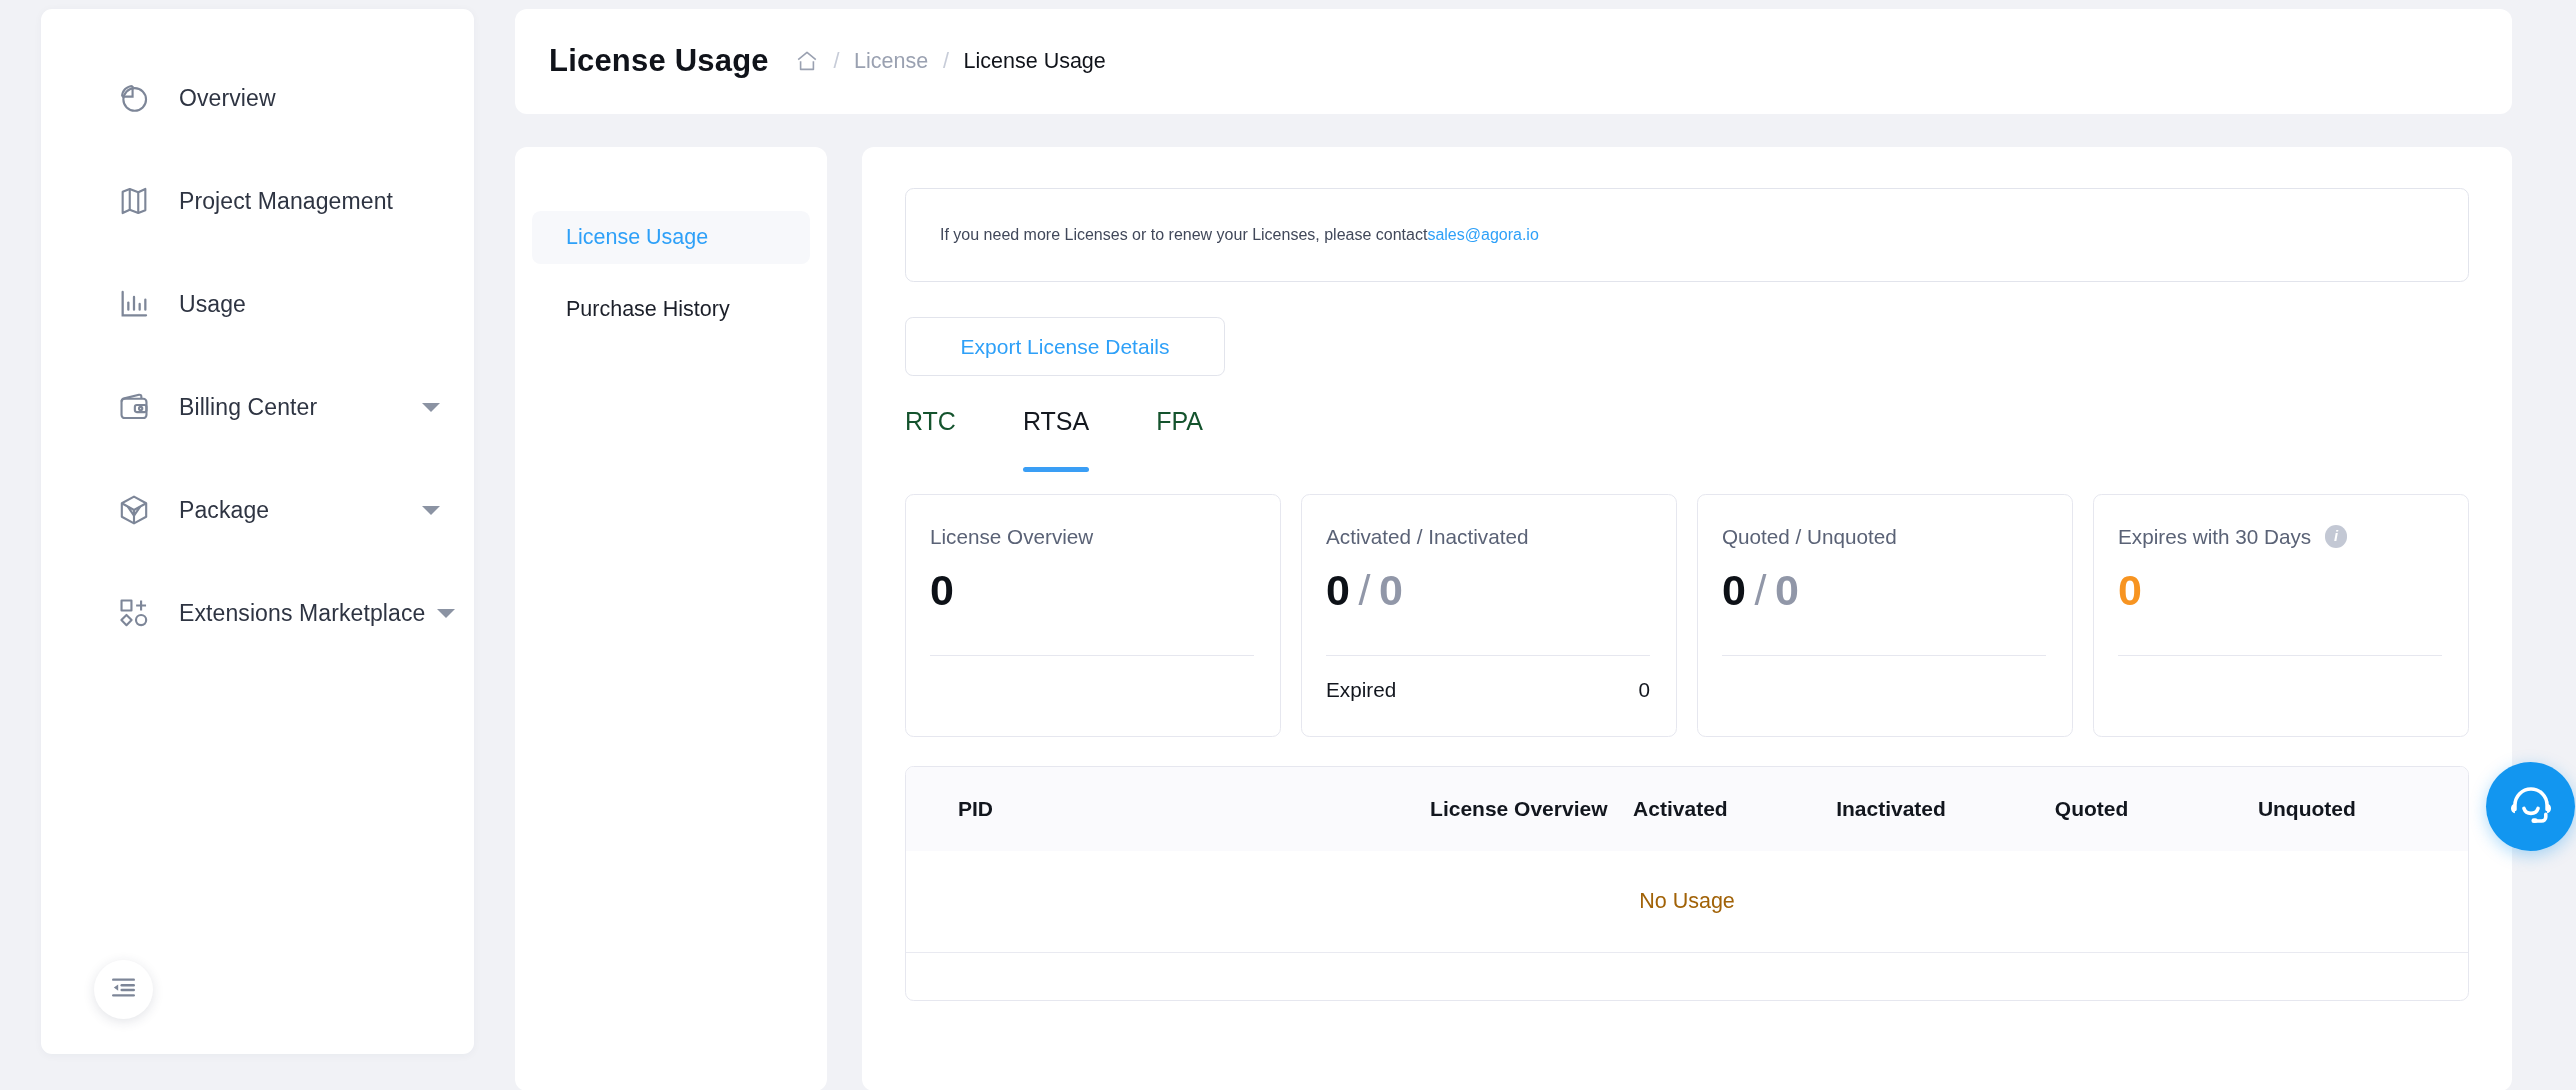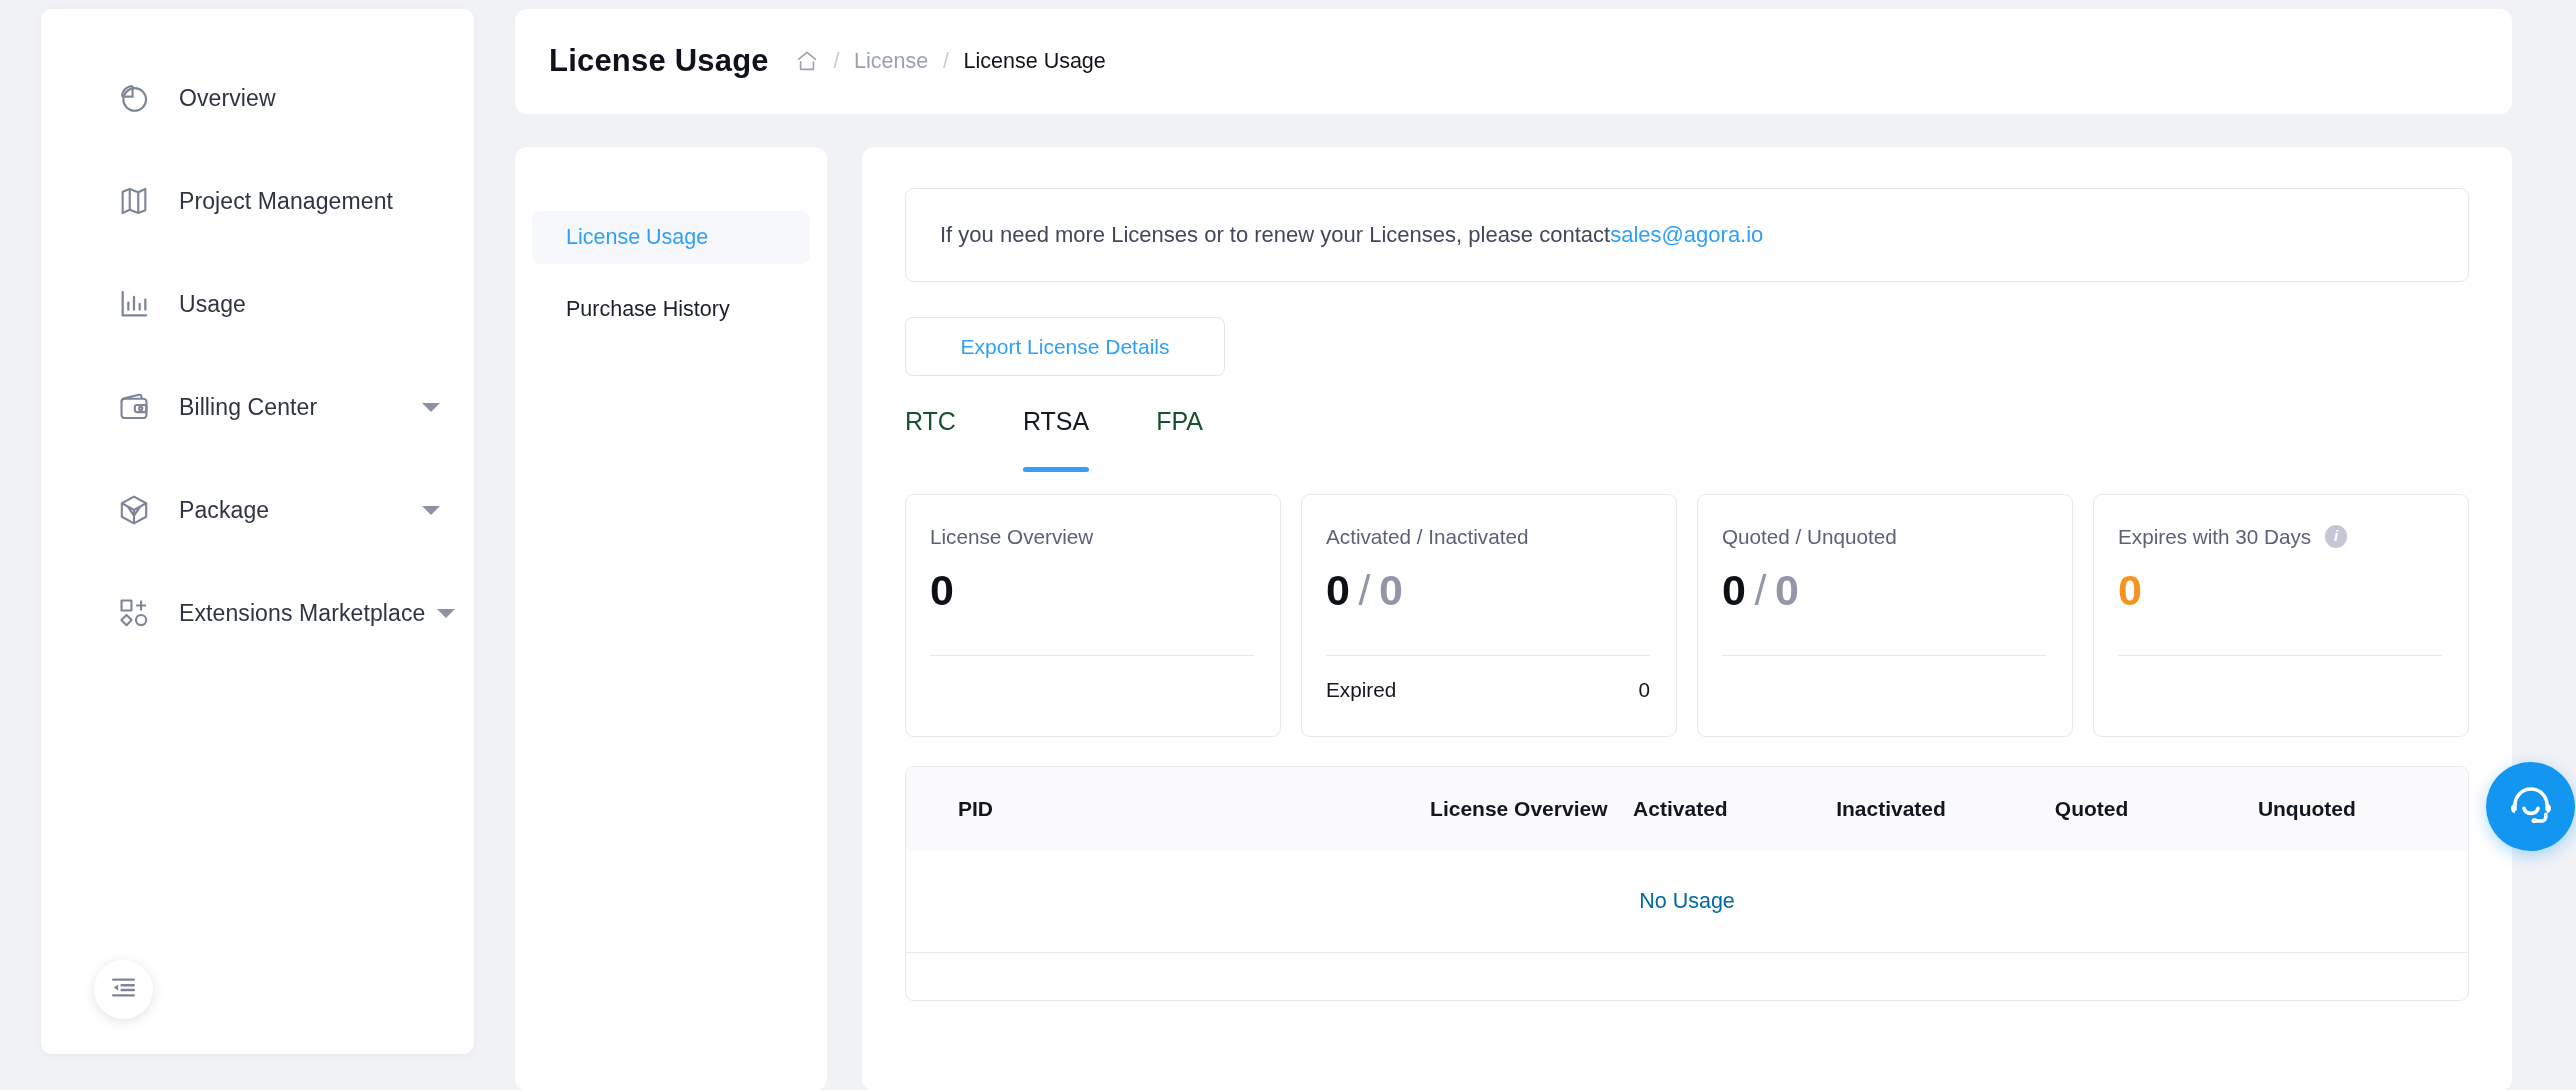--- a/index.html
+++ b/index.html
@@ -145,21 +145,21 @@
     padding: 41px 43px 0 43px;
   }
 
   .notice {
     border: 0.9px solid #e2e4ec;
     border-radius: 8.6px;
     height: 94px;
     display: flex;
     align-items: center;
     padding-left: 34px;
-    font-size: 22px;
+    font-size: 16px;
     color: #41485a;
   }
   .notice a { color: #2ea0f8; text-decoration: none; cursor: pointer; }
 
   .export-btn {
     margin-top: 35px;
     width: 320px;
     height: 59px;
     border: 0.9px solid #e2e4ec;
     border-radius: 7.8px;
@@ -275,21 +275,21 @@
   .col-pid { width: 33%; }
   .col-qty { width: 13%; }
   .col-act { width: 13%; }
   .col-inact { width: 14%; }
   .col-quo { width: 13%; }
   .col-unq { width: 14%; }
   .empty-row td {
     height: 102px;
     text-align: center;
     font-size: 21.5px;
-    color: #0369a1;
+    color: #a16207;
     border-bottom: 0.9px solid #e9eaf1;
   }
   .tail-row td { height: 47px; }
 
   
   .fab {
     position: absolute;
     left: 2486px;
     top: 762px;
     width: 89px; height: 89px;

